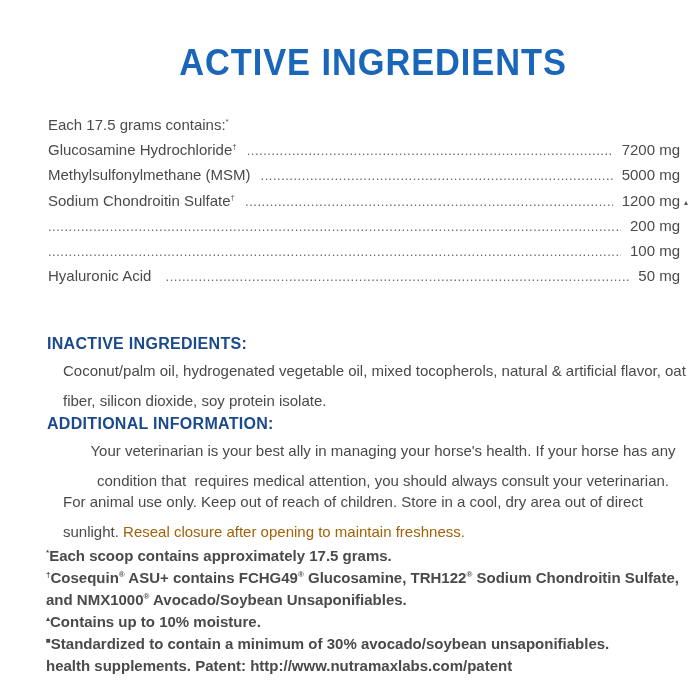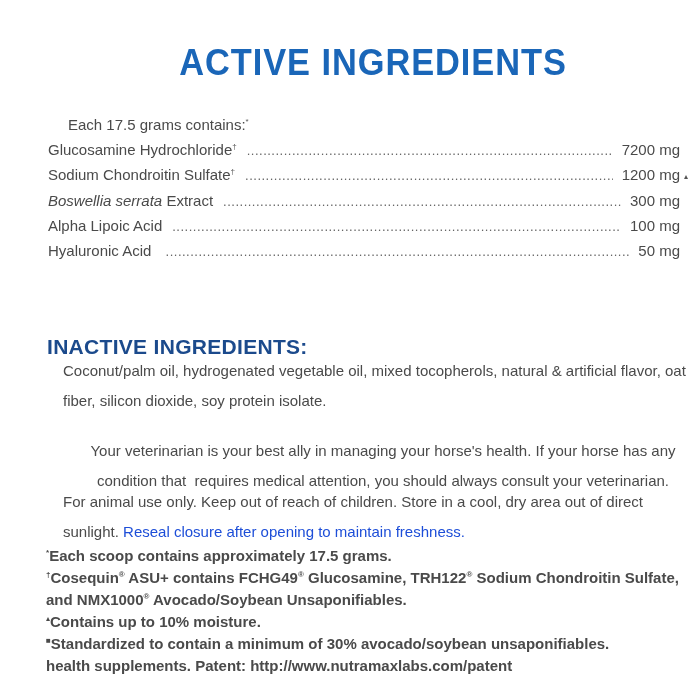--- a/index.html
+++ b/index.html
@@ -37,21 +37,20 @@
       position: absolute;
       left: 48px;
       top: 112px;
       width: 632px;
       font-size: 15px;
       line-height: 25.3px;
       color: #4a4a4a;
     }
     .intro-line {
       height: 25px;
-      margin-left: 20px;
     }
     .ing-row {
       display: flex;
       align-items: baseline;
       height: 25.3px;
       white-space: nowrap;
       position: relative;
       gap: 8px;
     }
     .ing-name {
@@ -87,34 +86,34 @@
       position: absolute;
       right: -8px;
       top: 2px;
       font-size: 8px;
       color: #555;
     }
     .section-heading {
       position: absolute;
       left: 47px;
       font-weight: bold;
-      font-size: 21px;
+      font-size: 16px;
       color: #1b4a8c;
       letter-spacing: 0.3px;
     }
     .para {
       position: absolute;
       left: 63px;
       width: 640px;
       font-size: 15px;
       line-height: 30px;
       color: #4a4a4a;
     }
     .para .blue {
-      color: #1d4ed8;
+      color: #a16207;
     }
     .footnotes {
       position: absolute;
       left: 46px;
       top: 545px;
       width: 650px;
       font-size: 15px;
       line-height: 22px;
       color: #4a4a4a;
       font-weight: bold;
@@ -142,51 +141,55 @@
 
   <div class="active-list">
     <div class="intro-line"><span>Each 17.5 grams contains:</span><span class="marker">*</span></div>
 
     <div class="ing-row">
       <span class="ing-name"><span>Glucosamine Hydrochloride</span><span class="marker">†</span></span>
       <span class="ing-dots"></span>
       <span class="ing-amount">7200 mg</span>
     </div>
 
+    <div class="ing-row">
+      <span class="ing-name"><span>Methylsulfonylmethane (MSM)</span></span>
+      <span class="ing-dots"></span>
+      <span class="ing-amount">5000 mg</span>
+    </div>
 
     <div class="ing-row">
       <span class="ing-name"><span>Sodium Chondroitin Sulfate</span><span class="marker">†</span></span>
       <span class="ing-dots"></span>
       <span class="ing-amount">1200 mg</span>
       <span class="amount-marker">▴</span>
     </div>
 
 
     <div class="ing-row">
-      <span class="ing-name"><i>Boswellia serrata</i><span> Extract </span></span>
-      <span class="ing-dots"></span>
-      <span class="ing-amount">300 mg</span>
-    </div>
-
-    <div class="ing-row">
-      <span class="ing-name"><span>Alpha Lipoic Acid</span></span>
+      <span class="ing-dots"></span>
+      <span class="ing-amount">200 mg</span>
+    </div>
+
+    <div class="ing-row">
       <span class="ing-dots"></span>
       <span class="ing-amount">100 mg</span>
     </div>
 
     <div class="ing-row">
       <span class="ing-name"><span style="white-space:pre">Hyaluronic Acid </span></span>
       <span class="ing-dots"></span>
       <span class="ing-amount">50 mg</span>
     </div>
   </div>
 
   <div class="section-heading" style="top:335px;">INACTIVE INGREDIENTS:</div>
   <div class="para" style="top:356px;">Coconut/palm oil, hydrogenated vegetable oil, mixed tocopherols, natural &amp; artificial flavor, oat fiber, silicon dioxide, soy protein isolate.</div>
 
+  <div class="section-heading" style="top:415px;">ADDITIONAL INFORMATION:</div>
   <div class="para" style="top:436px; white-space:pre-wrap;text-align:center;">Your veterinarian is your best ally in managing your horse's health. If your horse has any condition that  requires medical attention, you should always consult your veterinarian.</div>
   <div class="para" style="top:487px;"><span>For animal use only. Keep out of reach of children. Store in a cool, dry area out of direct sunlight. </span><span class="blue">Reseal closure after opening to maintain freshness.</span></div>
 
   <div class="footnotes">
     <div class="fn-line"><span class="fn-marker">*</span><span>Each scoop contains approximately 17.5 grams.</span></div>
     <div class="fn-line"><span class="fn-marker">†</span><span>Cosequin</span><sup class="reg">®</sup><span> ASU+ contains FCHG49</span><sup class="reg">®</sup><span> Glucosamine, TRH122</span><sup class="reg">®</sup><span> Sodium Chondroitin Sulfate,</span></div>
     <div class="fn-line"><span>and NMX1000</span><sup class="reg">®</sup><span> Avocado/Soybean Unsaponifiables.</span></div>
     <div class="fn-line"><span class="fn-marker">▴</span><span>Contains up to 10% moisture.</span></div>
     <div class="fn-line"><span class="fn-marker">■</span><span>Standardized to contain a minimum of 30% avocado/soybean unsaponifiables.</span></div>
     <div class="fn-line"><span>health supplements. Patent: http://www.nutramaxlabs.com/patent</span></div>

